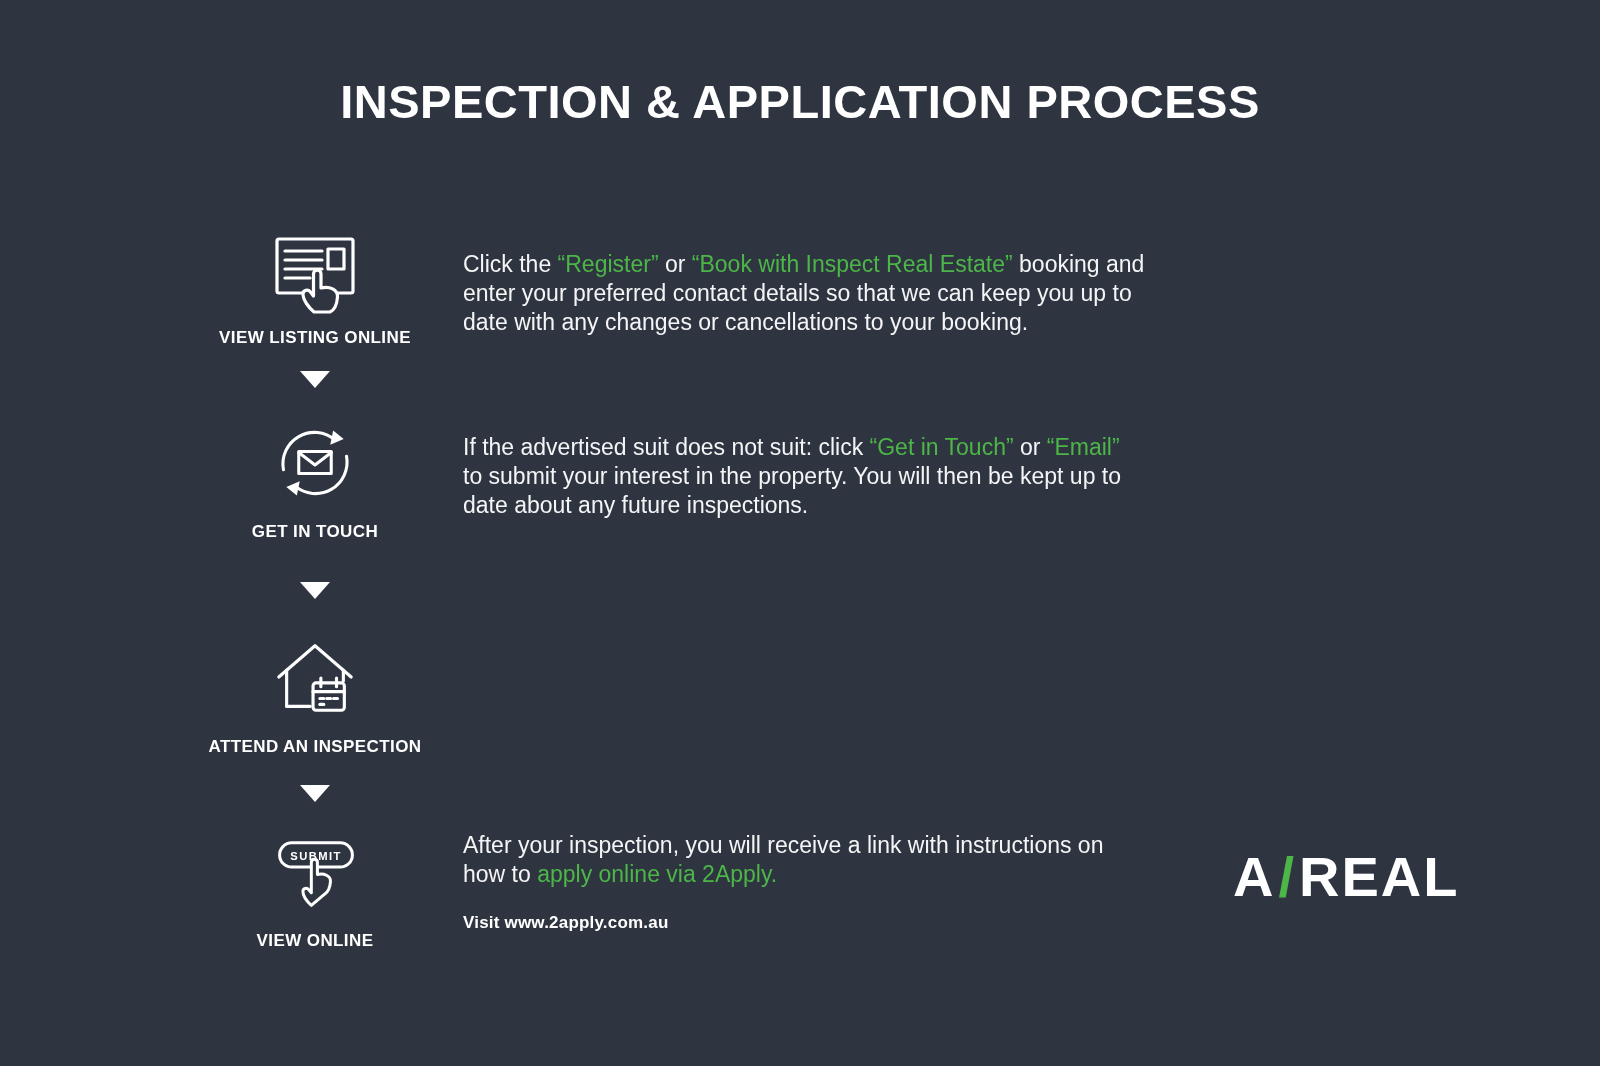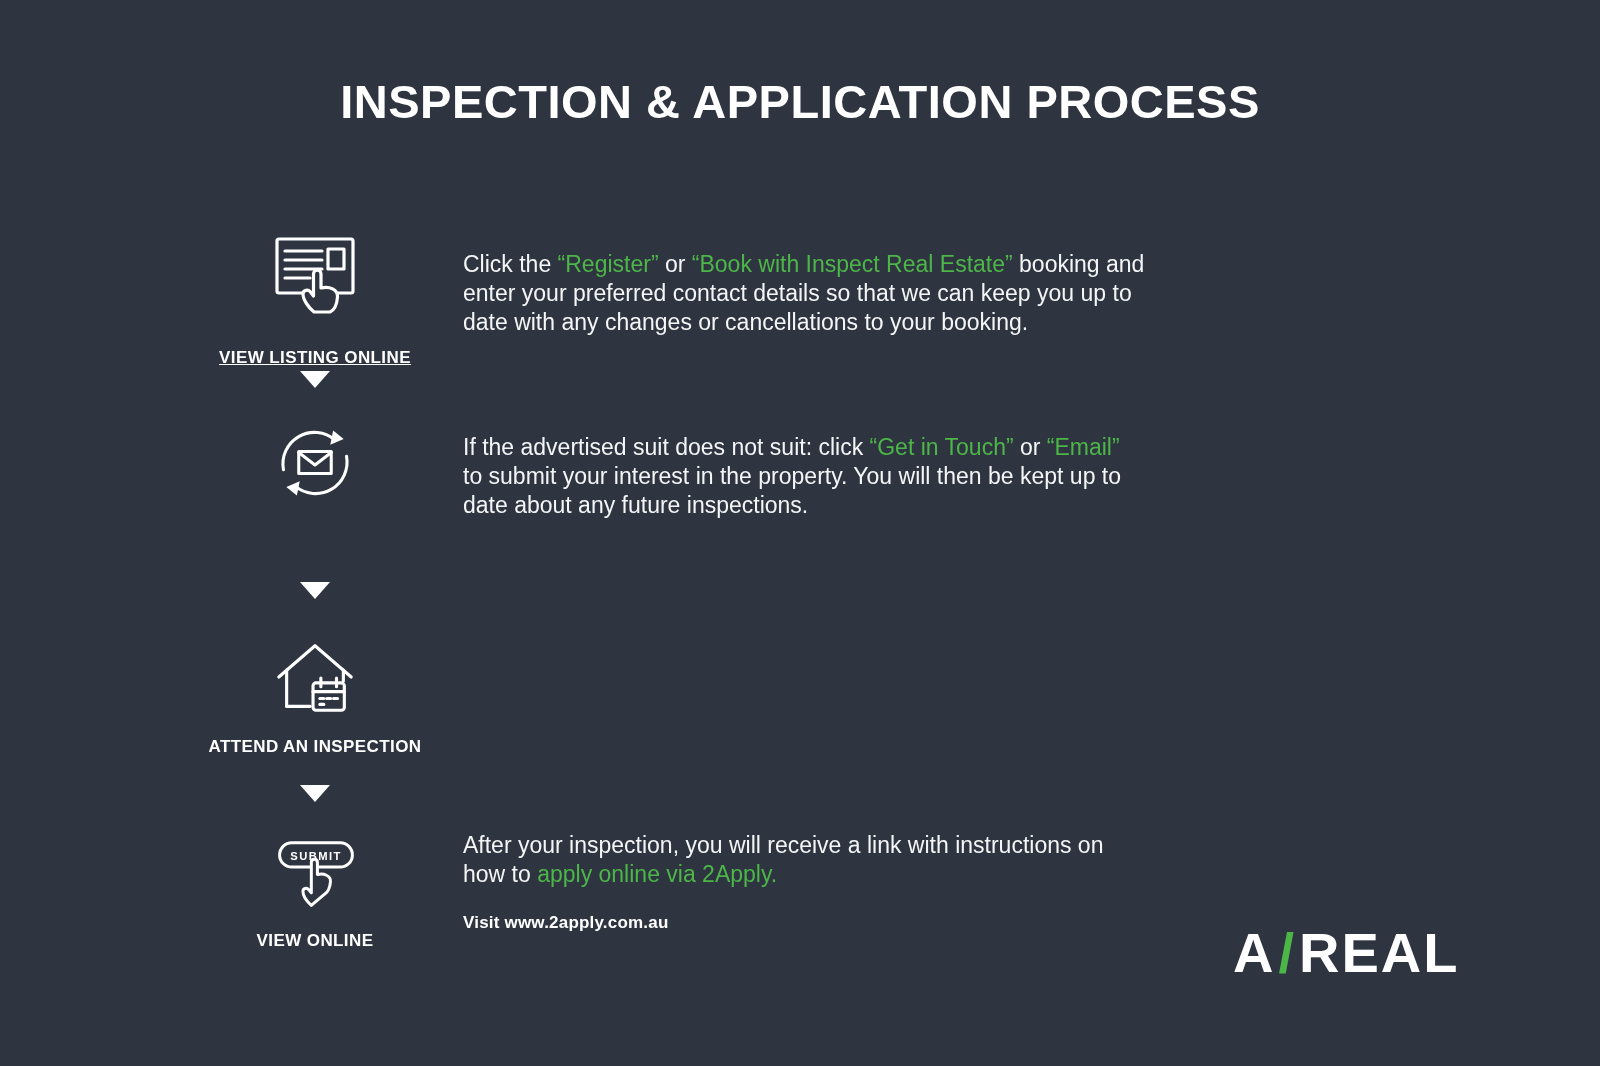--- a/index.html
+++ b/index.html
@@ -60,21 +60,21 @@
     left: 463px;
     top: 913px;
     font-size: 17px;
     font-weight: bold;
     letter-spacing: 0.2px;
     color: #FFFFFF;
   }
   .logo {
     position: absolute;
     left: 1233px;
-    top: 920px;
+    top: 844px;
     font-size: 56px;
     font-weight: bold;
     letter-spacing: 2px;
     color: #FFFFFF;
     white-space: nowrap;
   }
   .logo .slash { color: #4CB648; padding: 0 3px; }
 </style>
 </head>
 <body>
@@ -87,41 +87,42 @@
     <svg width="90" height="90" viewBox="0 0 90 90" fill="none" stroke="#FFFFFF" stroke-width="3.2" stroke-linecap="round" stroke-linejoin="round">
       <rect x="7" y="9" width="76" height="54" rx="2"></rect>
       <rect x="58" y="19" width="16" height="20"></rect>
       <line x1="15" y1="21" x2="52" y2="21"></line>
       <line x1="15" y1="30" x2="52" y2="30"></line>
       <line x1="15" y1="39" x2="52" y2="39"></line>
       <line x1="15" y1="48" x2="40" y2="48"></line>
       <path d="M44 82 c-5 -4 -11 -12 -11 -18 c0 -4 5 -5 7.5 -2 l3 4 V44 c0 -5 7.5 -5 7.5 0 v14 c8.5 -2 17 1.5 16.5 9 c-0.5 6.5 -3 13 -7.5 15 z" fill="#2F3540"></path>
     </svg>
   </div>
-  <div class="step-label" style="top:348px;text-decoration:underline;">VIEW LISTING ONLINE</div>
+  <div class="step-label" style="top:328px;">VIEW LISTING ONLINE</div>
   <p class="desc" style="top:250px;">
     <span class="line">
       <span>Click the </span><span class="green">“Register”</span><span> or </span><span class="green">“Book with Inspect Real Estate”</span><span> booking and</span>
     </span>
     <span class="line"><span>enter your preferred contact details so that we can keep you up to</span></span>
     <span class="line"><span>date with any changes or cancellations to your booking.</span></span>
   </p>
 
   <div class="arrow" style="top:371px;"></div>
 
   <div class="icon" style="left:272px; top:420px;">
     <svg width="86" height="86" viewBox="0 0 90 90" fill="none" stroke="#FFFFFF" stroke-width="3.2" stroke-linecap="round" stroke-linejoin="round">
       <path d="M12 52 A33 33 0 0 1 66 21"></path>
       <path d="M78 38 A33 33 0 0 1 24 69"></path>
       <path d="M64 11 l11 9 -14 6 z" fill="#FFFFFF" stroke="none"></path>
       <path d="M26 79 l-11 -9 14 -6 z" fill="#FFFFFF" stroke="none"></path>
       <rect x="28" y="33" width="34" height="23"></rect>
       <polyline points="28,34 45,47 62,34"></polyline>
     </svg>
   </div>
+  <div class="step-label" style="top:522px;">GET IN TOUCH</div>
   <p class="desc" style="top:433px;">
     <span class="line">
       <span>If the advertised suit does not suit: click </span><span class="green">“Get in Touch”</span><span> or </span><span class="green">“Email”</span>
     </span>
     <span class="line"><span>to submit your interest in the property. You will then be kept up to</span></span>
     <span class="line"><span>date about any future inspections.</span></span>
   </p>
 
   <div class="arrow" style="top:582px;"></div>
 

